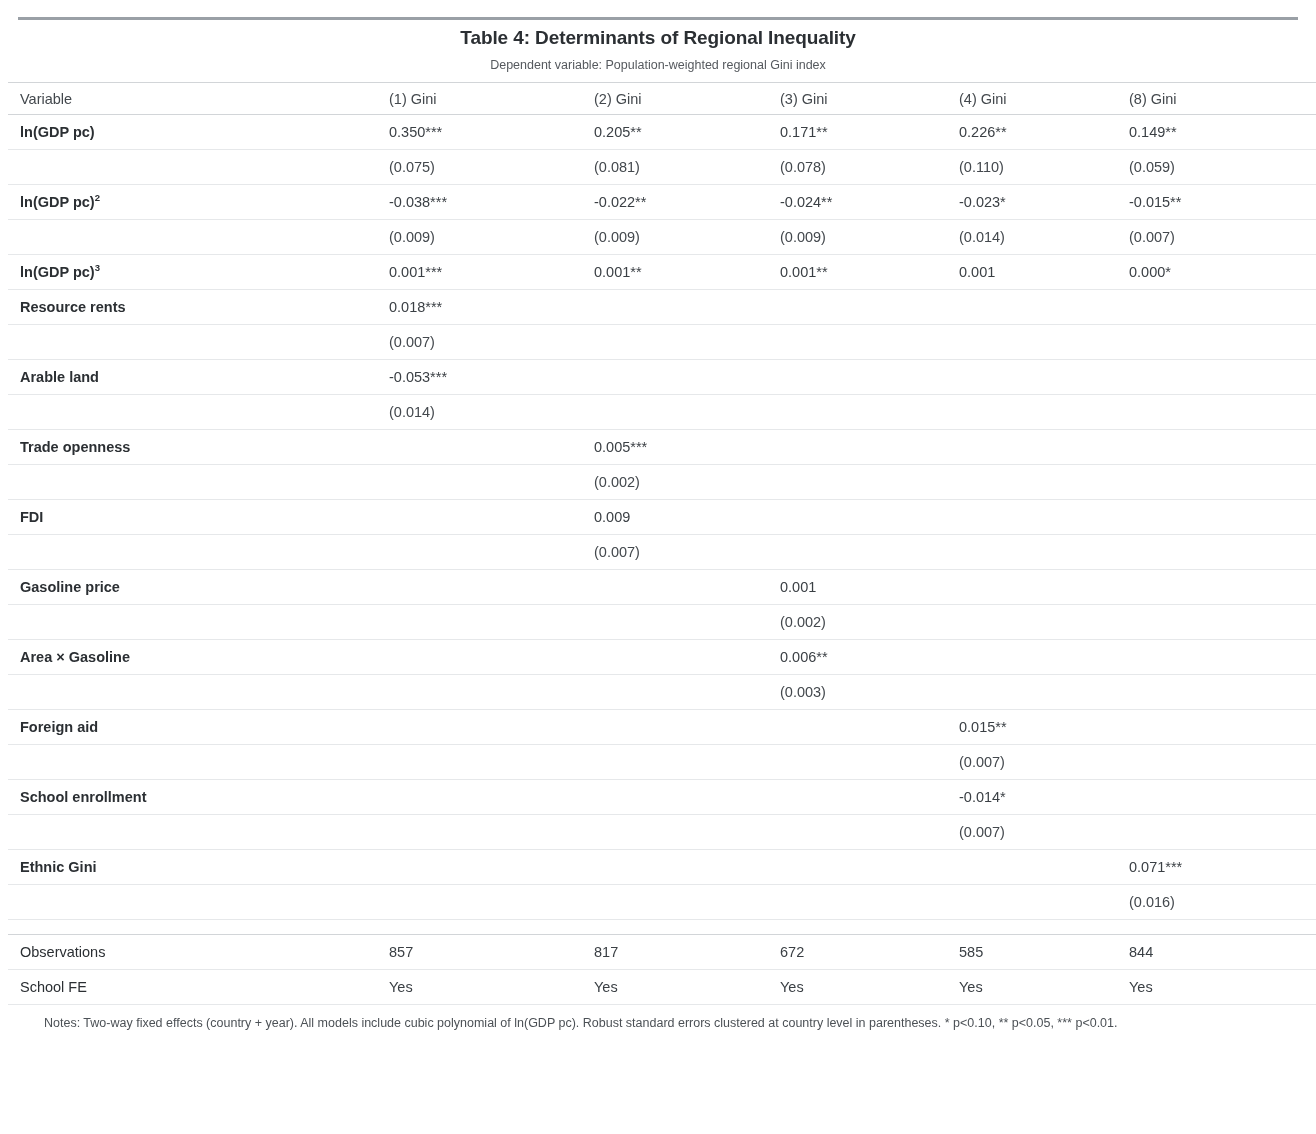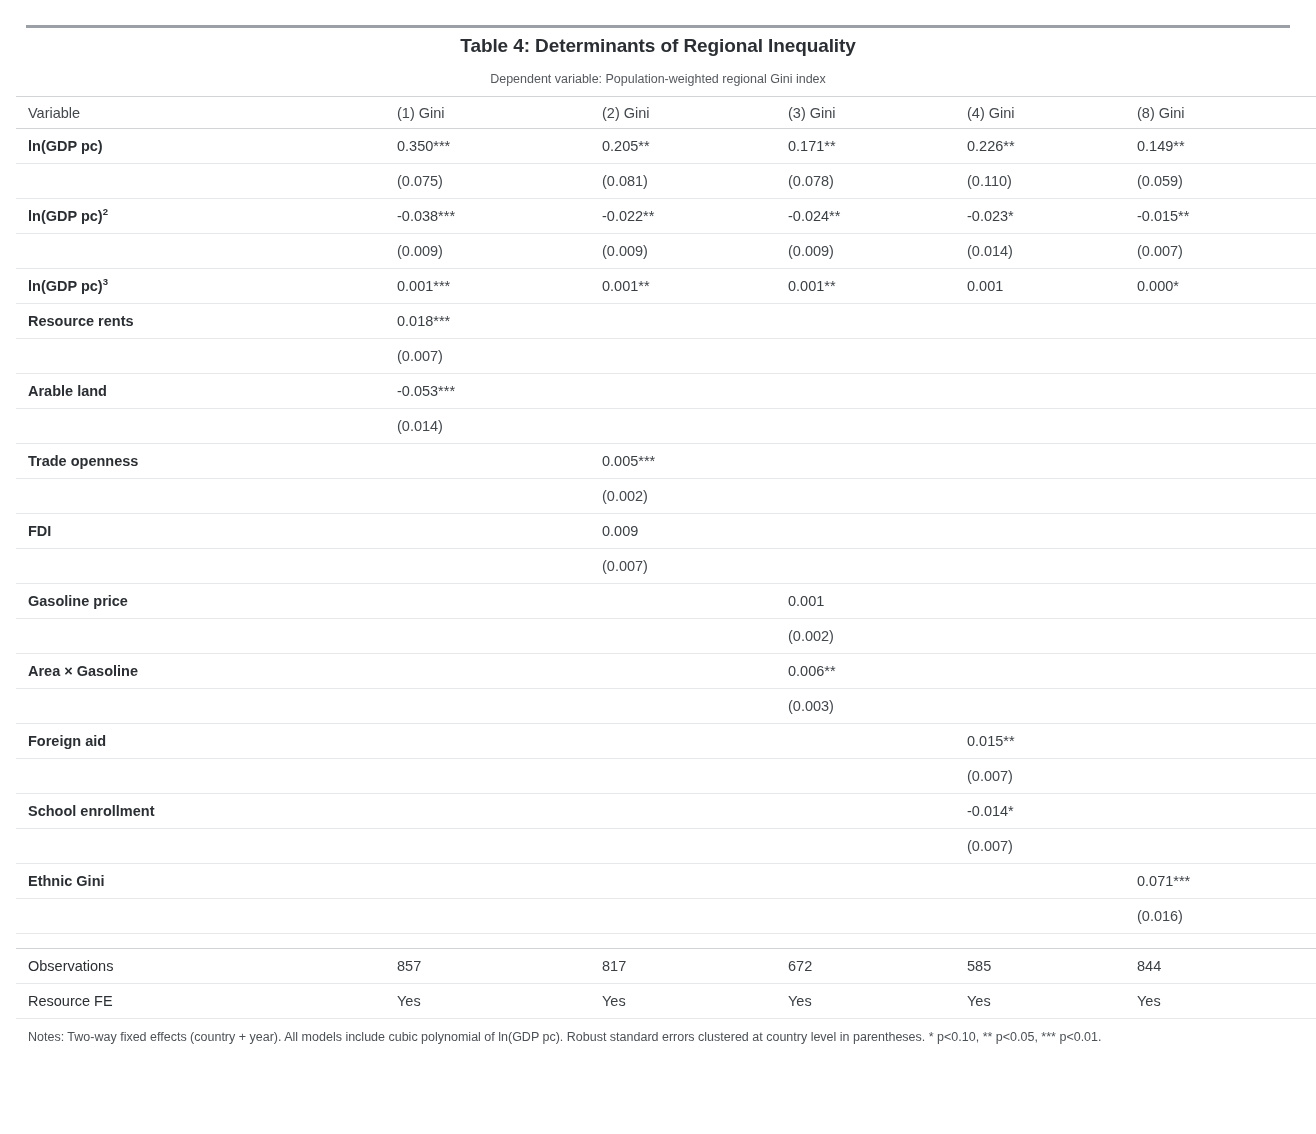--- a/index.html
+++ b/index.html
@@ -11,21 +11,21 @@
     width: 1316px;
     height: 1134px;
     font-family: "Liberation Sans", sans-serif;
     color: #3a3f44;
     -webkit-font-smoothing: antialiased;
   }
 
   .table-wrap {
     width: 1316px;
     box-sizing: border-box;
-    padding: 16px;
+    padding: 8px;
   }
 
   
   .rule-top {
     height: 3px;
     background: #9aa0a6;
     margin: 9px 10px 0 10px;
   }
 
   
@@ -38,21 +38,21 @@
     font-weight: bold;
     color: #2b2f33;
     letter-spacing: -0.1px;
     line-height: 24px;
   }
   .table-subtitle {
     font-size: 12.5px;
     font-weight: normal;
     color: #55595e;
     line-height: 20px;
-    margin-top: 11px;
+    margin-top: 5px;
   }
 
   
   table.reg {
     width: 100%;
     border-collapse: collapse;
     table-layout: fixed;
     font-size: 14.5px;
   }
   table.reg td, table.reg th {
@@ -129,20 +129,21 @@
     line-height: 0;
   }
 
   
   .notes {
     font-size: 12.5px;
     color: #4c5156;
     line-height: 18px;
     padding: 9px 12px 0 12px;
     white-space: nowrap;
+    margin-left: 24px;
   }
 </style>
 </head>
 <body>
 
 <div class="table-wrap">
 
   <div class="rule-top"></div>
 
   <div class="title-block">
@@ -364,21 +365,21 @@
         </tr>
         <tr class="stat-row">
           <td class="cell varname">Observations</td>
           <td class="cell">857</td>
           <td class="cell">817</td>
           <td class="cell">672</td>
           <td class="cell">585</td>
           <td class="cell">844</td>
         </tr>
         <tr class="stat-row">
-          <td class="cell varname">Resource FE</td>
+          <td class="cell varname">School FE</td>
           <td class="cell">Yes</td>
           <td class="cell">Yes</td>
           <td class="cell">Yes</td>
           <td class="cell">Yes</td>
           <td class="cell">Yes</td>
         </tr>
       </tbody>
   </table>
 
   <div class="notes">Notes: Two-way fixed effects (country + year). All models include cubic polynomial of ln(GDP pc). Robust standard errors clustered at country level in parentheses. * p&lt;0.10, ** p&lt;0.05, *** p&lt;0.01.</div>

